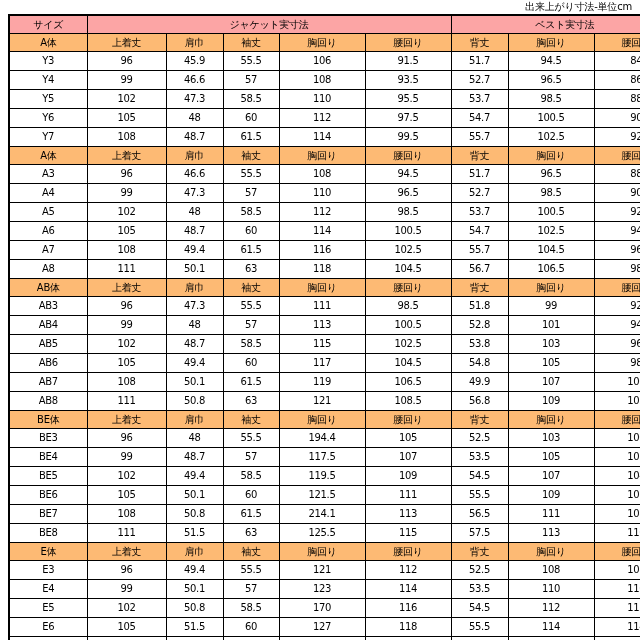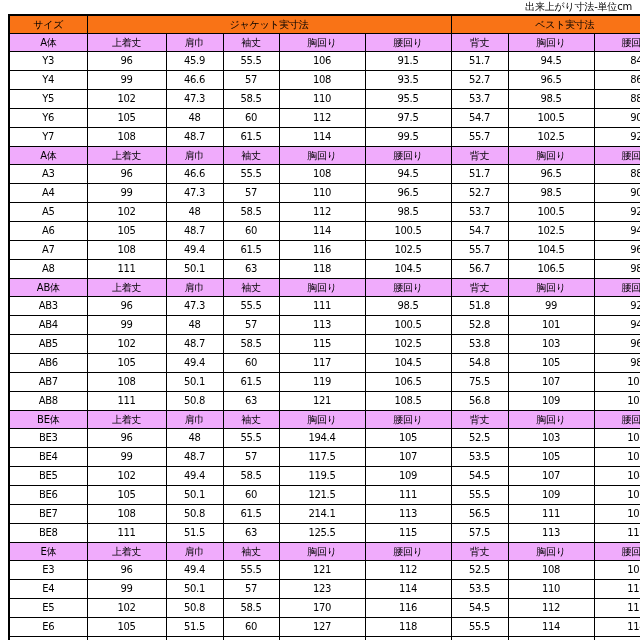--- a/index.html
+++ b/index.html
@@ -45,26 +45,26 @@
     height: 18px;
     padding: 0;
     text-align: center;
     vertical-align: middle;
     overflow: hidden;
     white-space: nowrap;
     letter-spacing: -0.3px;
   }
   
   tr.group-head td {
-    background: #f97316;
+    background: #fca5a5;
     height: 17px;
   }
   
   tr.col-head td {
-    background: #f0abfc;
+    background: #fdba74;
     height: 17px;
   }
   tr.data-row td {
     background: #ffffff;
   }
   
   td.sep-left {
     border-left: 2px solid #000000;
   }
   col.c-size  { width: 78px; }
@@ -300,21 +300,21 @@
           <td>105</td>
           <td>98</td>
         </tr>
         <tr class="data-row">
           <td>AB7</td>
           <td class="sep-left">108</td>
           <td>50.1</td>
           <td>61.5</td>
           <td>119</td>
           <td>106.5</td>
-          <td class="sep-left">75.5</td>
+          <td class="sep-left">49.9</td>
           <td>107</td>
           <td>100</td>
         </tr>
         <tr class="data-row">
           <td>AB8</td>
           <td class="sep-left">111</td>
           <td>50.8</td>
           <td>63</td>
           <td>121</td>
           <td>108.5</td>

